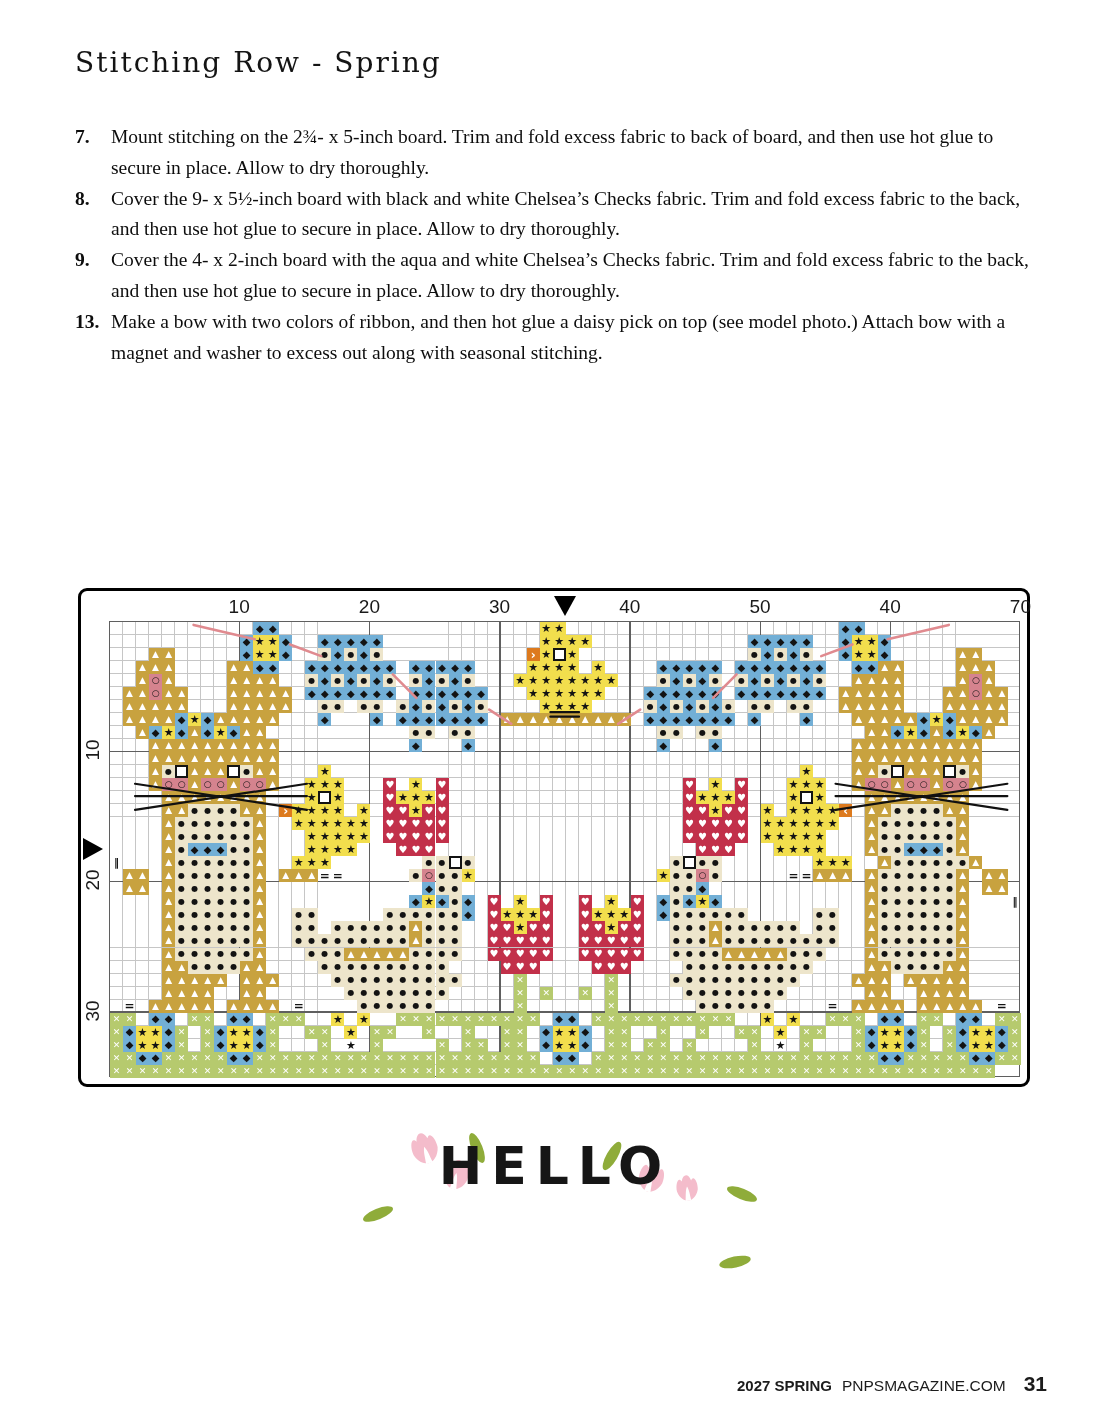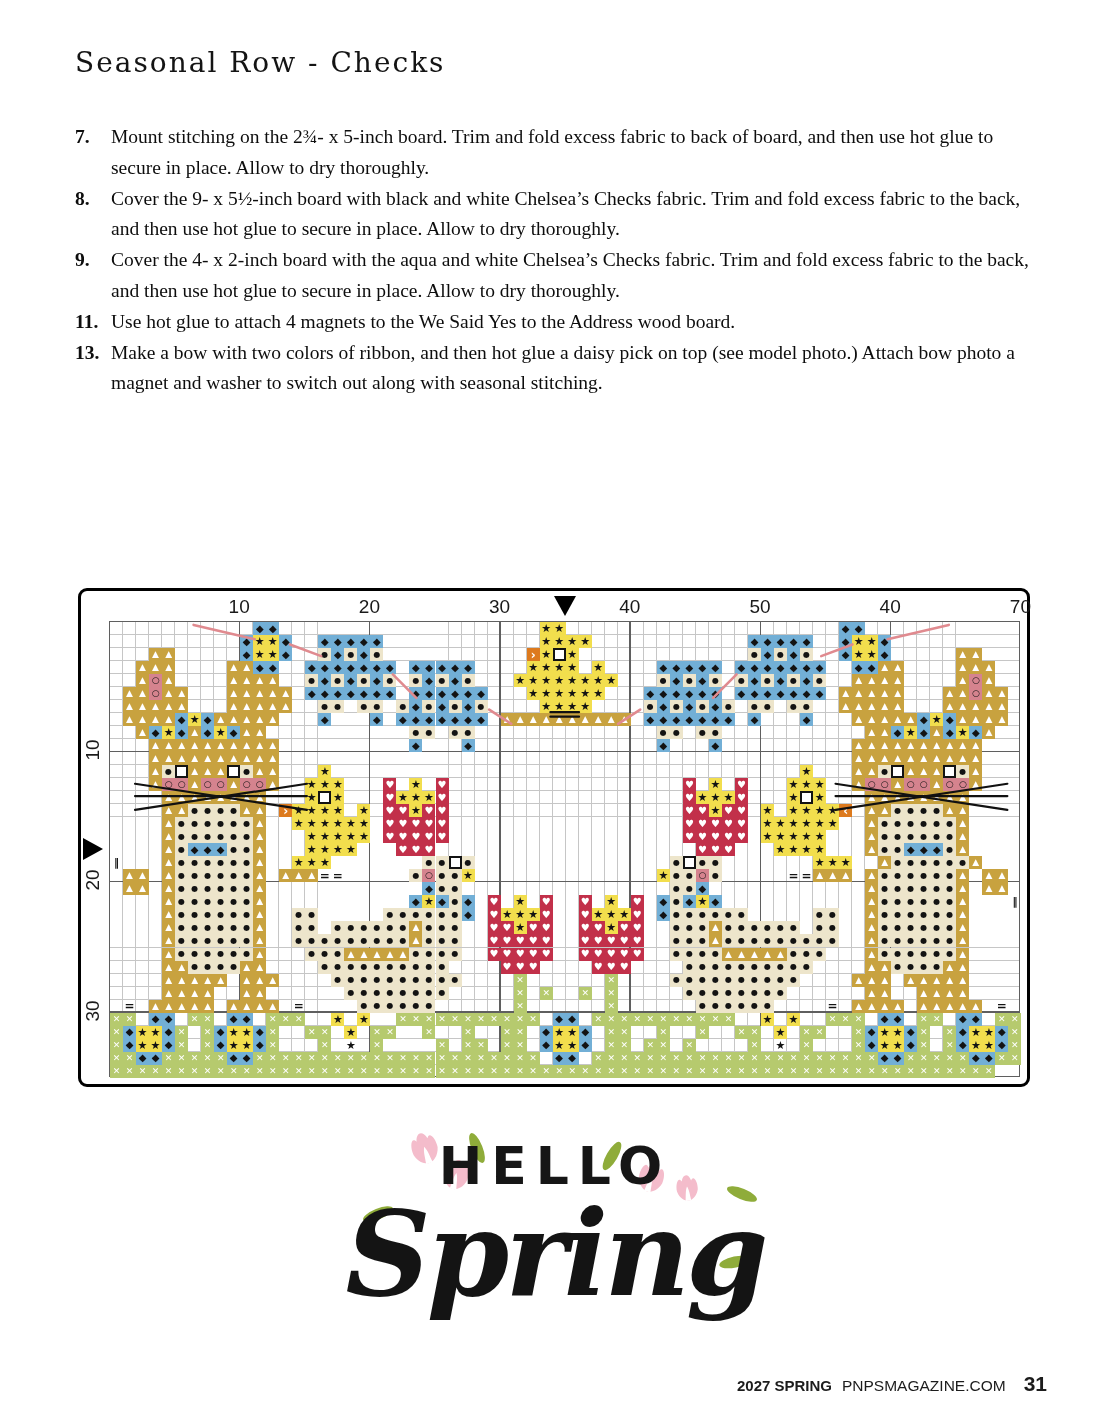--- a/index.html
+++ b/index.html
@@ -85,42 +85,38 @@
     display:flex; align-items:baseline; gap:10px;
     font-family:"Liberation Sans", sans-serif; color:#1c1c1c;
   }
   .footer-issue { font-size:15px; font-weight:bold; }
   .footer-site  { font-size:15.5px; }
   .footer-page  { font-size:21px; font-weight:bold; margin-left:8px; }
 </style>
 </head>
 <body>
 
-<div class="page-title">Seasonal Row - Checks</div>
+<div class="page-title">Stitching Row - Spring</div>
 
 <div class="instructions" id="instructions">
     <div class="instr-item">
       <span class="instr-num">7.</span>
       <span class="instr-txt">Mount stitching on the 2¾- x 5-inch board. Trim and fold excess fabric to back of board, and then use hot glue to secure in place. Allow to dry thoroughly.</span>
     </div>
     <div class="instr-item">
       <span class="instr-num">8.</span>
       <span class="instr-txt">Cover the 9- x 5½-inch board with black and white Chelsea’s Checks fabric. Trim and fold excess fabric to the back, and then use hot glue to secure in place. Allow to dry thoroughly.</span>
     </div>
     <div class="instr-item">
       <span class="instr-num">9.</span>
       <span class="instr-txt">Cover the 4- x 2-inch board with the aqua and white Chelsea’s Checks fabric. Trim and fold excess fabric to the back, and then use hot glue to secure in place. Allow to dry thoroughly.</span>
     </div>
     <div class="instr-item">
-      <span class="instr-num">11.</span>
-      <span class="instr-txt">Use hot glue to attach 4 magnets to the We Said Yes to the Address wood board.</span>
-    </div>
-    <div class="instr-item">
       <span class="instr-num">13.</span>
-      <span class="instr-txt">Make a bow with two colors of ribbon, and then hot glue a daisy pick on top (see model photo.) Attach bow photo a magnet and washer to switch out along with seasonal stitching.</span>
+      <span class="instr-txt">Make a bow with two colors of ribbon, and then hot glue a daisy pick on top (see model photo.) Attach bow with a magnet and washer to excess out along with seasonal stitching.</span>
     </div>
   </div>
 
 <div class="chart-box">
   <div id="top-labels">
       <div class="top-label" style="left: 138.2px;">10</div>
       <div class="top-label" style="left: 268.4px;">20</div>
       <div class="top-label" style="left: 398.6px;">30</div>
       <div class="top-label" style="left: 528.8px;">40</div>
       <div class="top-label" style="left: 659px;">50</div>
@@ -1519,20 +1515,19 @@
         <g transform="translate(346,60) rotate(-6) scale(0.95)">
           <path d="M0,10 C-1,2 3,-6 6,0 C8,-8 14,-8 16,0 C19,-6 23,2 22,10 C20,18 14,21 11,21 C8,21 2,18 0,10 Z" fill="#F4BCCB"></path>
           <path d="M8,21 C9,14 9,10 11,6 C13,10 13,14 14,21 Z" fill="#ffffff"></path>
         </g>
         <ellipse cx="0" cy="0" rx="16" ry="5.5" fill="#8FAC3A" transform="translate(412,72) rotate(22)"></ellipse>
         <ellipse cx="0" cy="0" rx="16" ry="5.5" fill="#8FAC3A" transform="translate(405,140) rotate(-12)"></ellipse>
         <ellipse cx="0" cy="0" rx="16" ry="5.5" fill="#8FAC3A" transform="translate(282,34) rotate(-60)"></ellipse>
       </g>
   </svg>
   <div class="hello-word">HELLO</div>
-  <div class="spring-word">Spring</div>
 </div>
 
 <div class="footer">
   <span class="footer-issue">2027 SPRING</span>
   <span class="footer-site">PNPSMAGAZINE.COM</span>
   <span class="footer-page">31</span>
 </div>
 
 </body></html>

